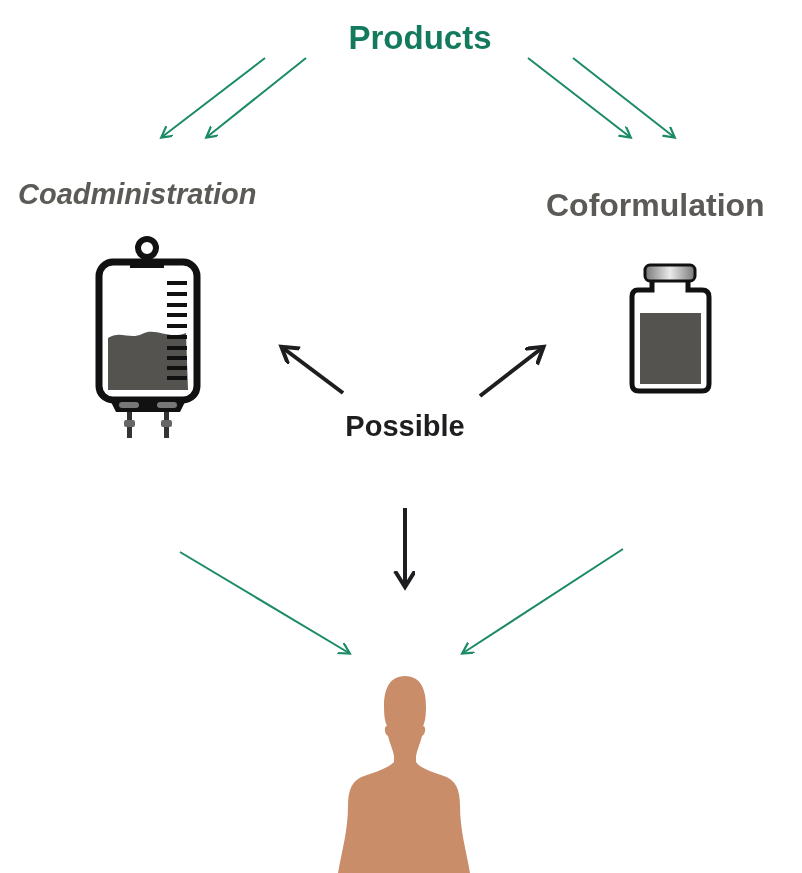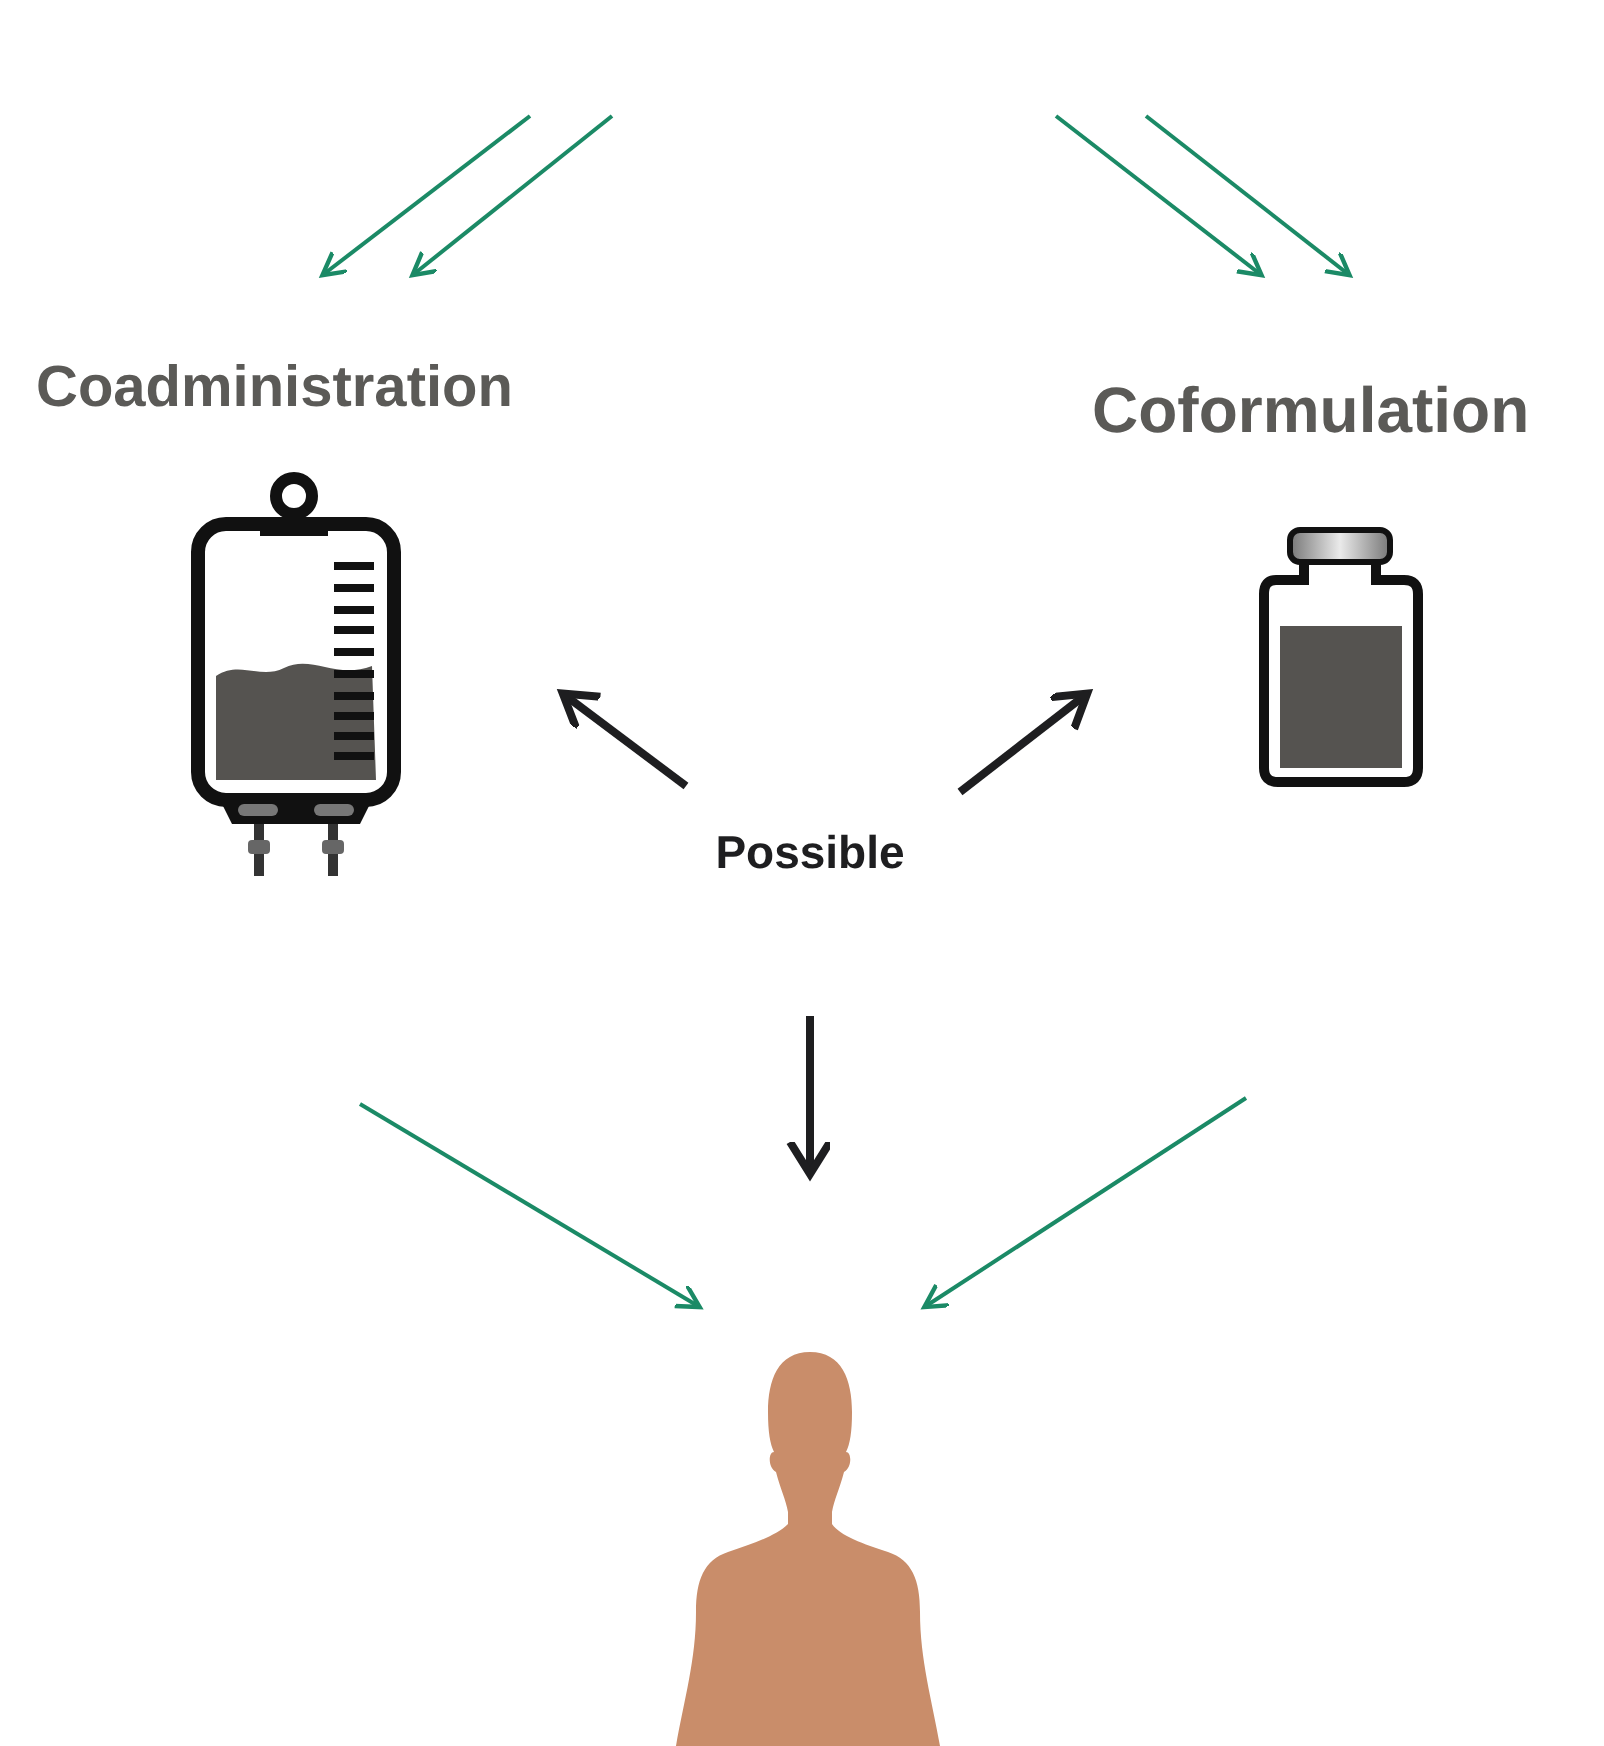--- a/index.html
+++ b/index.html
@@ -7,27 +7,28 @@
   .lbl{position:absolute;font-weight:bold;text-align:center;white-space:nowrap;}
   .green{color:#137a5e;}
   .grey{color:#5b5a57;}
   .dark{color:#1e1e20;}
   svg.layer{position:absolute;left:0;top:0;}
 </style>
 </head>
 <body>
 
 <div class="lbl green" style="left:310px;top:16px;width:220px;font-size:33px;line-height:44px;">
+  <div>Products</div>
 </div>
 
-<div class="lbl grey" style="left:18px;top:178px;font-size:29px;">Coadministration</div>
+<div class="lbl grey" style="left:18px;top:178px;font-size:29px;font-style:italic;">Coadministration</div>
 
 <div class="lbl grey" style="left:546px;top:187px;font-size:32px;">Coformulation</div>
 
-<div class="lbl dark" style="left:300px;top:407px;width:210px;font-size:23px;line-height:38px;">
+<div class="lbl dark" style="left:300px;top:407px;width:210px;font-size:29px;line-height:38px;">
   <div>Possible</div>
 </div>
 
 <svg class="layer" width="802" height="873" viewBox="0 0 802 873">
   <defs>
     <marker id="gHead" markerWidth="14" markerHeight="14" refX="10" refY="6" orient="auto" markerUnits="userSpaceOnUse">
       <path d="M0,0 L11,6 L0,12" fill="none" stroke="#1b8a66" stroke-width="2.2"></path>
     </marker>
     <marker id="dHead" markerWidth="24" markerHeight="24" refX="14" refY="10" orient="auto" markerUnits="userSpaceOnUse">
       <path d="M0,0 L16,10 L0,20" fill="none" stroke="#1e1e20" stroke-width="4"></path>

